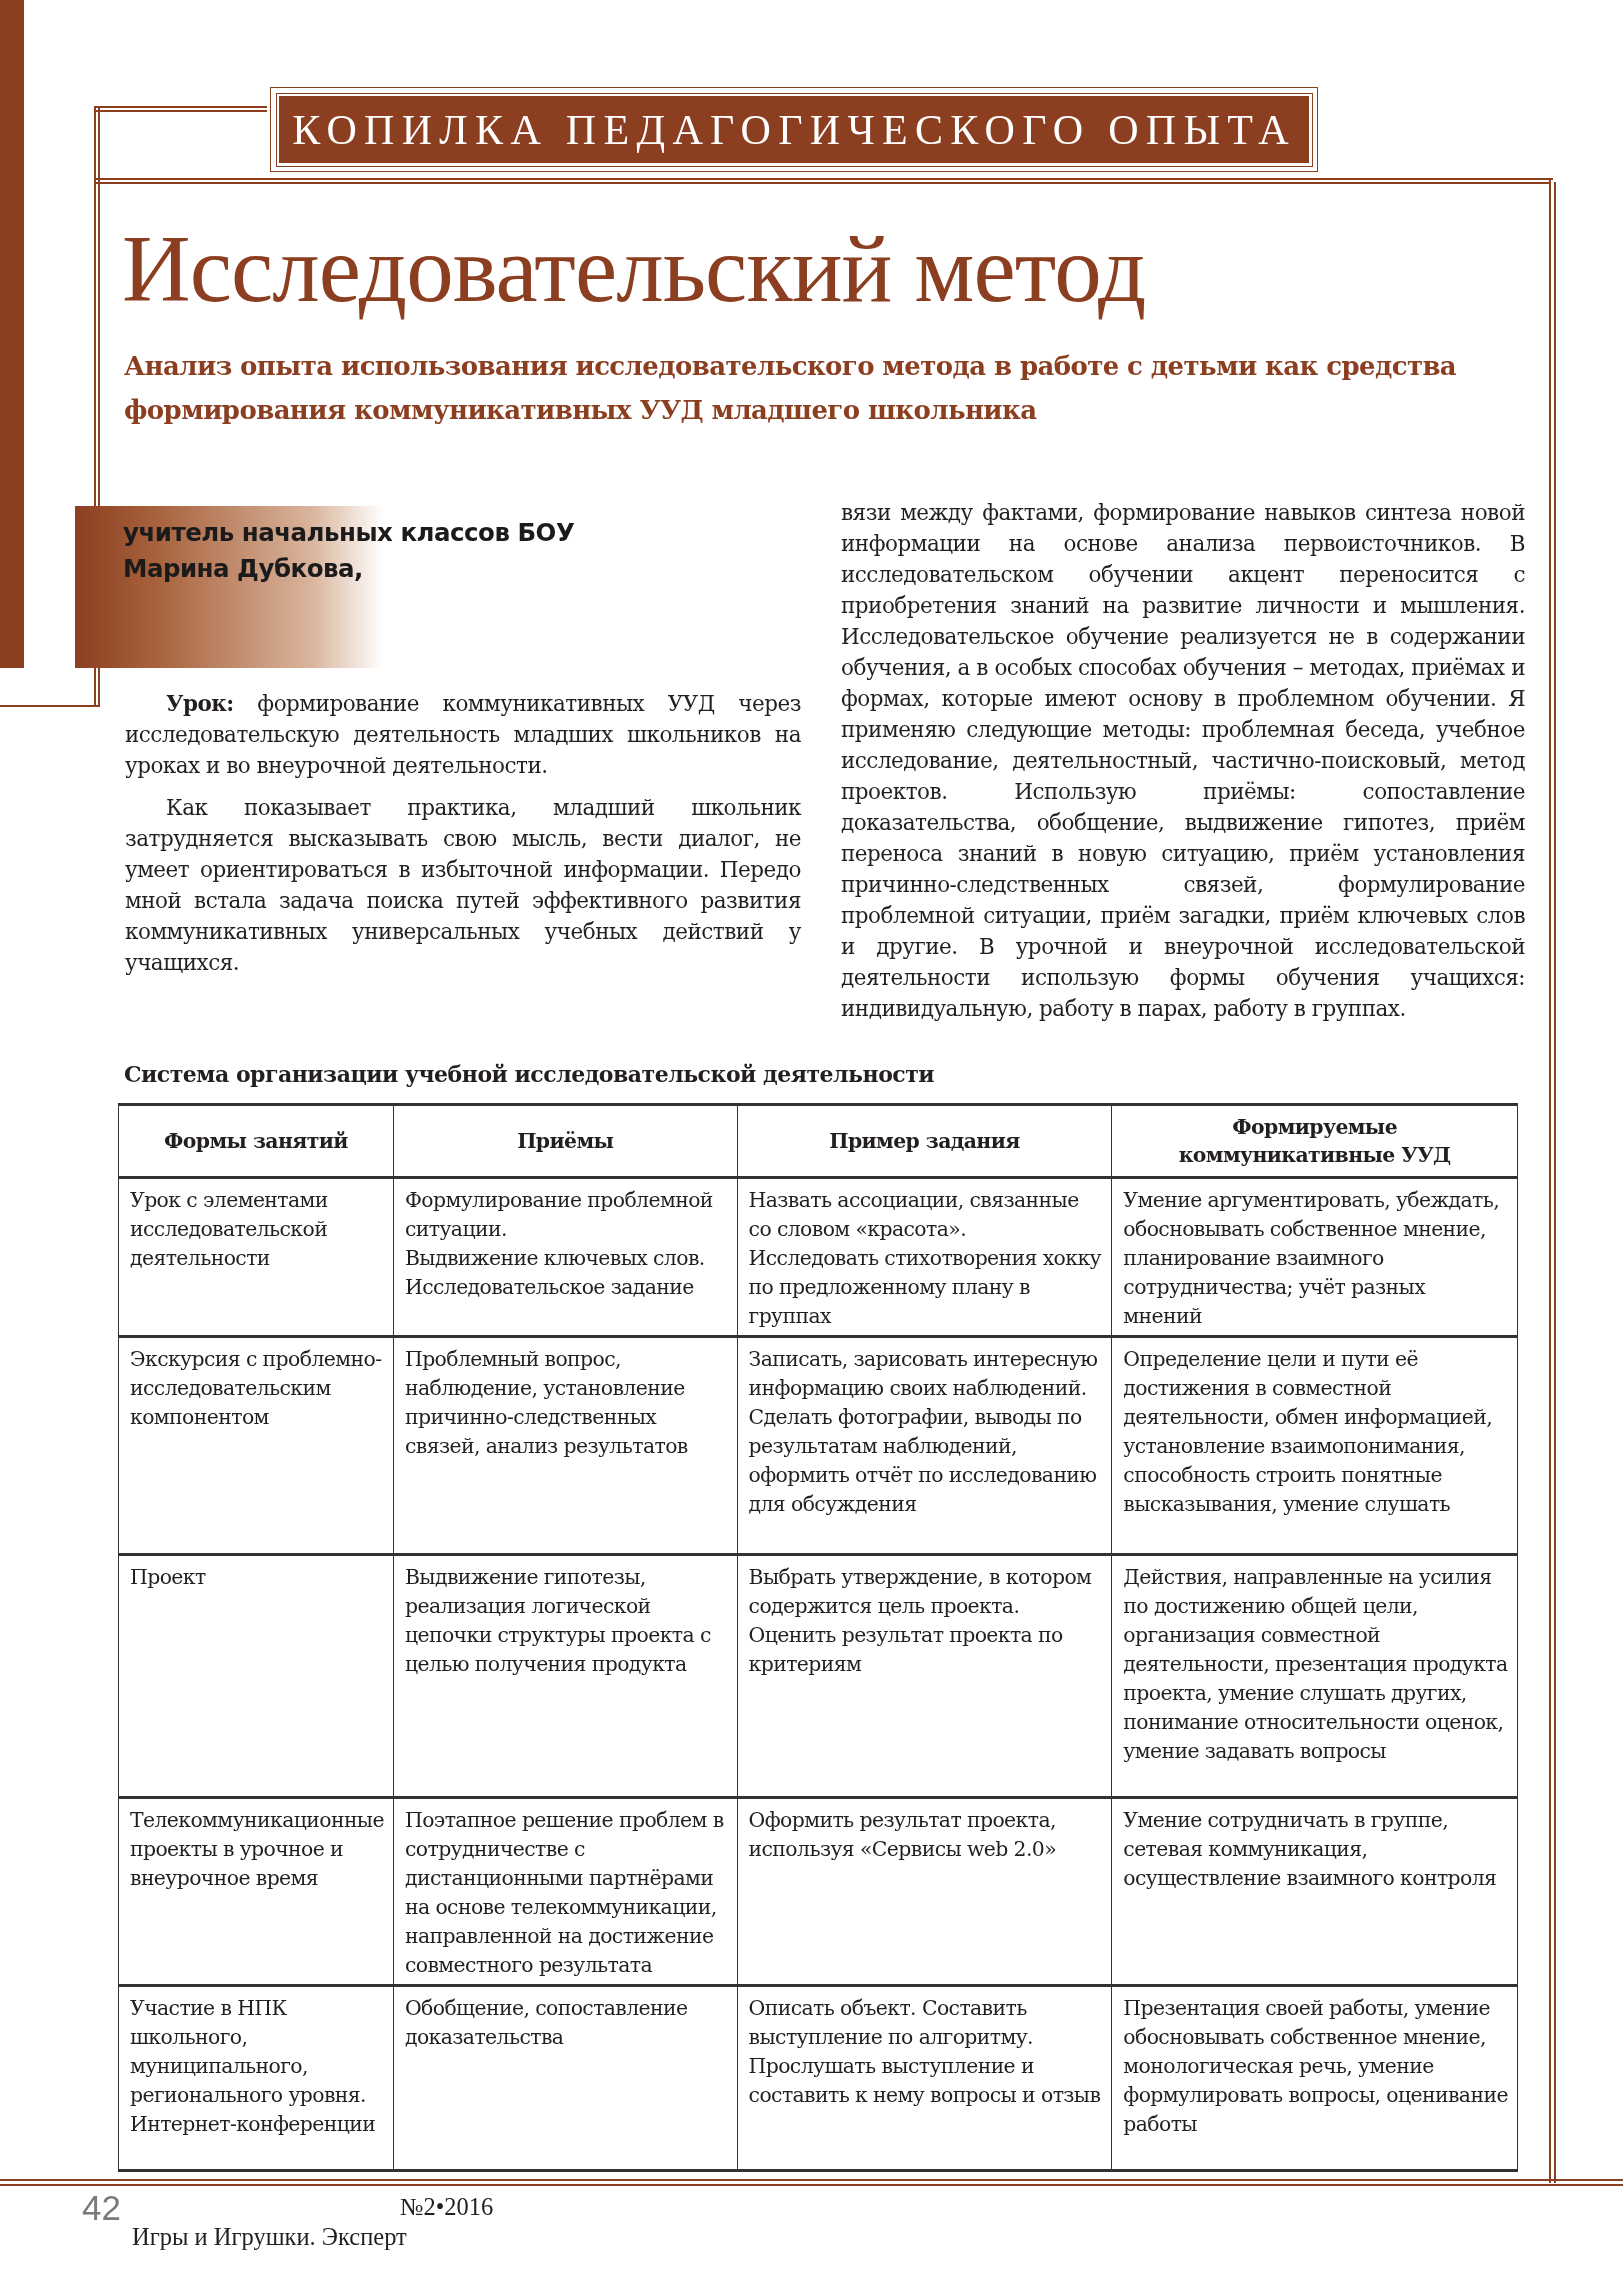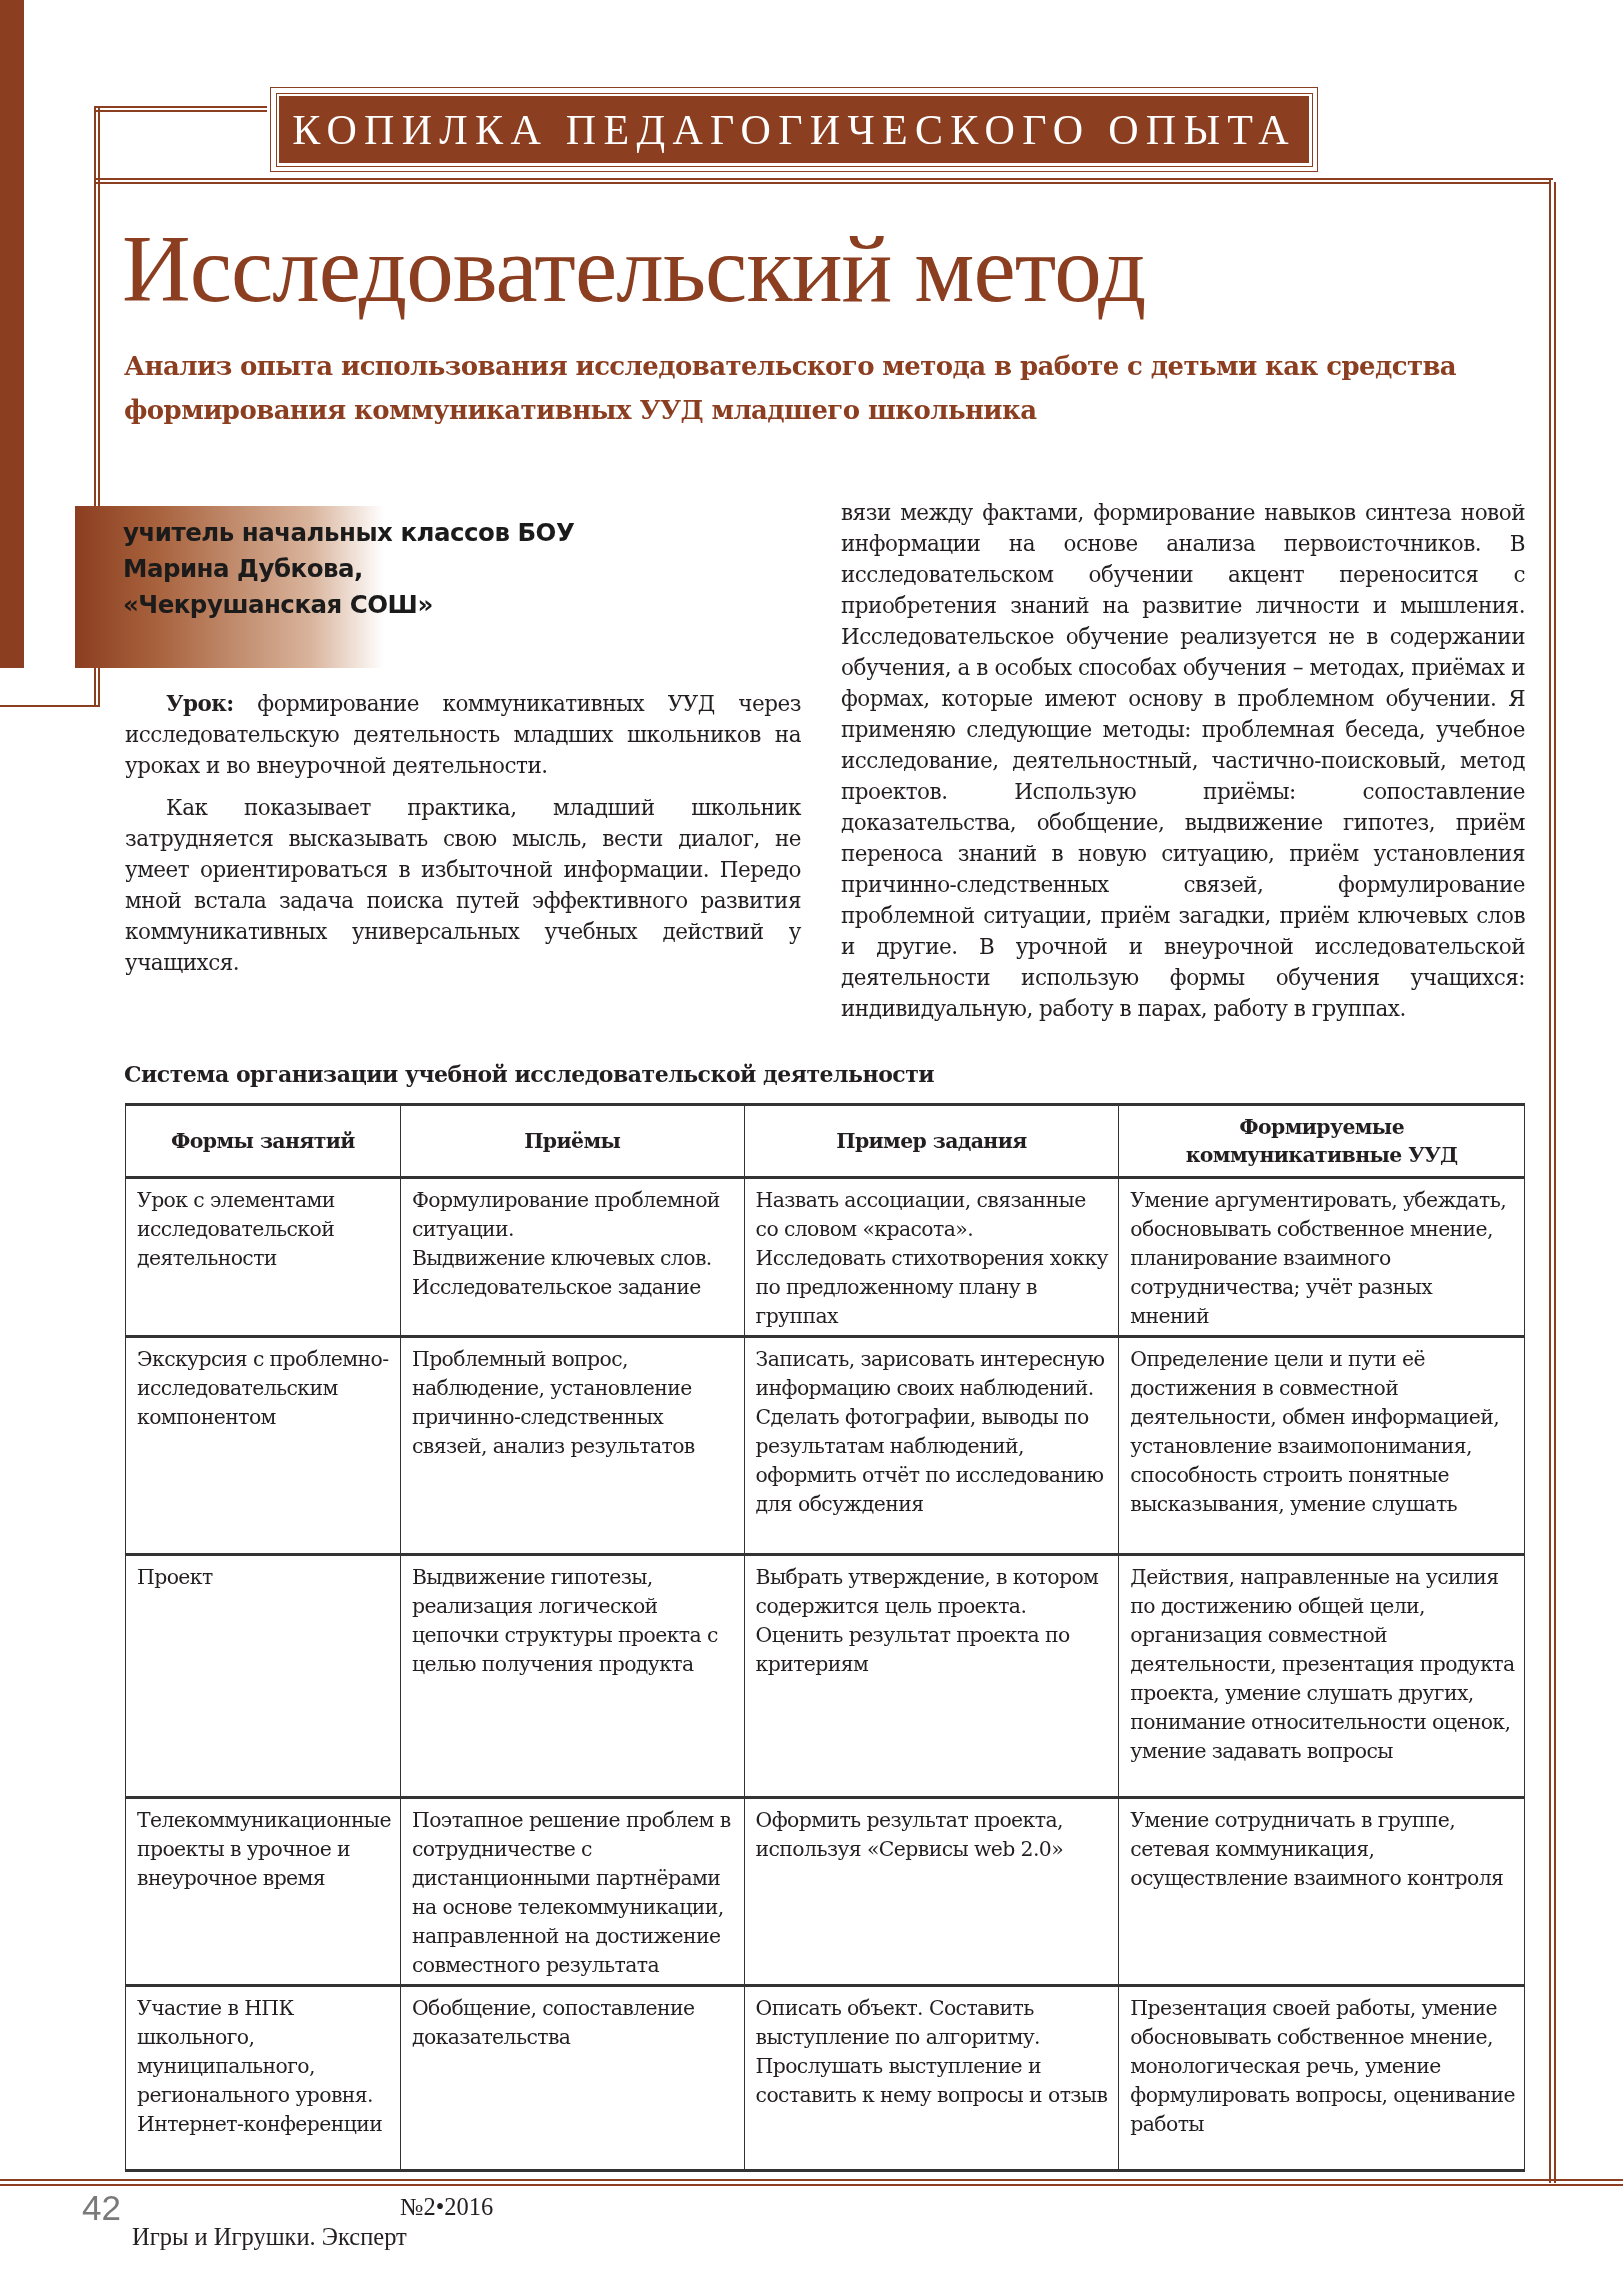--- a/index.html
+++ b/index.html
@@ -37,21 +37,21 @@
   .col-left { left: 125px; top: 688px; width: 676px; }
   .col-right { left: 841px; top: 497px; width: 684px; }
   .col p { text-indent: 0; margin-bottom: 11px; }
   .col-left p { text-indent: 41px; }
   .col-left p.first { text-indent: 41px; }
   .lead-label { font-weight: bold; }
 
   
   .table-caption { position: absolute; left: 124px; top: 1061px; font-family: "DejaVu Serif", serif;
     font-weight: bold; font-size: 22px; letter-spacing: -0.5px; color: #231f20; }
-  table.uud { position: absolute; left: 125px; top: 1103px; width: 1400px; border-collapse: collapse;
+  table.uud { position: absolute; left: 118px; top: 1103px; width: 1400px; border-collapse: collapse;
     font-family: "DejaVu Serif", serif; font-size: 20.4px; line-height: 29px; color: #231f20; letter-spacing: -0.6px; }
   table.uud th { font-weight: bold; text-align: center; vertical-align: middle; height: 73px;
     border: 1.8px solid #333; padding: 3.6px 9px; font-size: 20.4px; line-height: 28px; }
   table.uud thead tr { border-top: 3.6px solid #333; border-bottom: 3.6px solid #333; }
   table.uud td { border: 1.8px solid #333; vertical-align: top; padding: 7.3px 9px 3.6px 11px; white-space: pre-line; }
   table.uud tbody tr { border-bottom: 3.6px solid #333; }
   .c1 { width: 250px; } .c2 { width: 350px; } .c3 { width: 385px; } .c4 { width: 415px; }
 
   
   .footer-line { position: absolute; left: 0; width: 1624px; height: 1.8px; background: #8b3e20; }
@@ -83,21 +83,20 @@
   </div>
 </div>
 
 <h1 class="title">Исследовательский метод</h1>
 <p class="subtitle">Анализ опыта использования исследовательского метода в работе с детьми как средства формирования коммуникативных УУД младшего школьника</p>
 
 <div class="author-block"></div>
 <div class="author-text">
   <div>учитель начальных классов БОУ</div>
   <div>Марина Дубкова,</div>
-  <div>«Чекрушанская СОШ»</div>
 </div>
 
 <div class="col col-left">
   <p class="first"><span class="lead-label">Урок:</span><span> формирование коммуникативных УУД через исследовательскую деятельность младших школьников на уроках и во внеурочной деятельности.</span></p>
   <p>Как показывает практика, младший школьник затрудняется высказывать свою мысль, вести диалог, не умеет ориентироваться в избыточной информации. Передо мной встала задача поиска путей эффективного развития коммуникативных универсальных учебных действий у учащихся.</p>
 </div>
 
 <div class="col col-right">
   <p>вязи между фактами, формирование навыков синтеза новой информации на основе анализа первоисточников. В исследовательском обучении акцент переносится с приобретения знаний на развитие личности и мышления. Исследовательское обучение реализуется не в содержании обучения, а в особых способах обучения – методах, приёмах и формах, которые имеют основу в проблемном обучении. Я применяю следующие методы: проблемная беседа, учебное исследование, деятельностный, частично-поисковый, метод проектов. Использую приёмы: сопоставление доказательства, обобщение, выдвижение гипотез, приём переноса знаний в новую ситуацию, приём установления причинно-следственных связей, формулирование проблемной ситуации, приём загадки, приём ключевых слов и другие. В урочной и внеурочной исследовательской деятельности использую формы обучения учащихся: индивидуальную, работу в парах, работу в группах.</p>
 </div>

